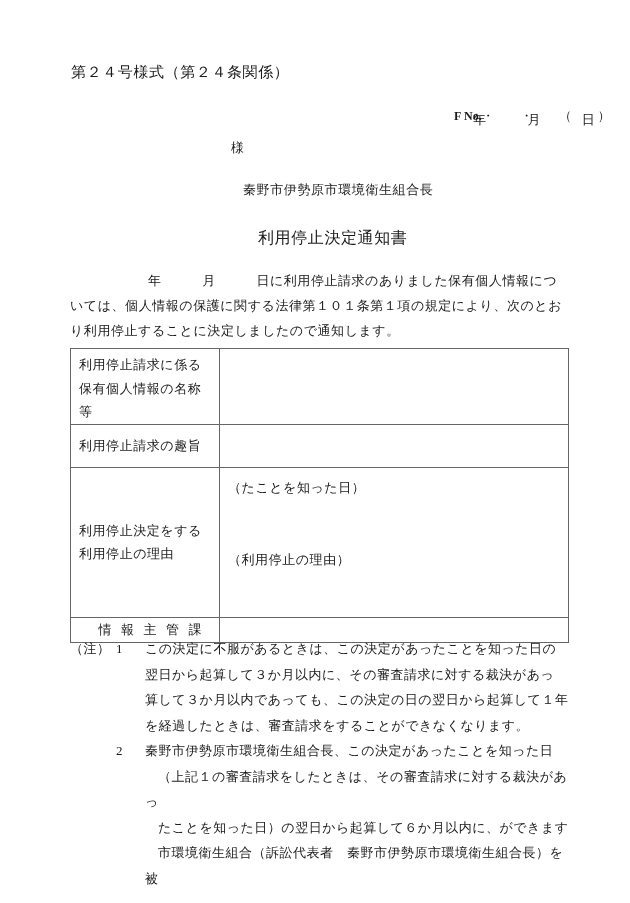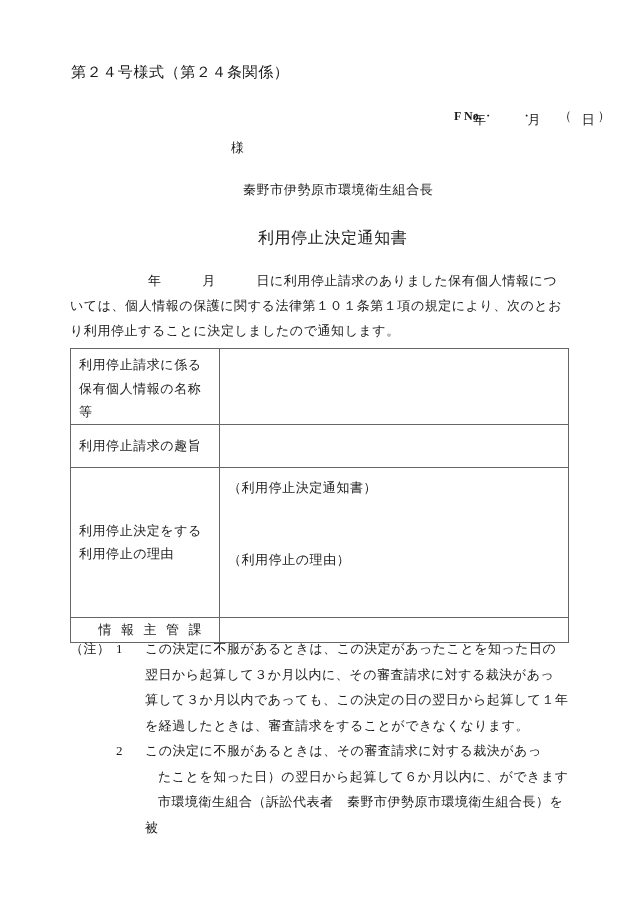--- a/index.html
+++ b/index.html
@@ -179,21 +179,21 @@
         <td class="label">利用停止請求の趣旨</td>
         <td class="value"></td>
       </tr>
       <tr class="r3">
         <td class="label">
           <span class="label-ml" style="display:block">利用停止決定をする</span>
           <span class="label-ml" style="display:block">利用停止の理由</span>
         </td>
         <td class="value">
           <span class="v-inner" style="display:block">
-            <span style="display:block">（利用停止決定通知書）</span>
+            <span style="display:block">（たことを知った日）</span>
             <span class="gap"></span>
             <span style="display:block">（利用停止の理由）</span>
           </span>
         </td>
       </tr>
       <tr class="r4">
         <td class="label">
           <span class="spread">情報主管課</span>
         </td>
         <td class="value"></td>
@@ -211,21 +211,22 @@
         <span class="hang">翌日から起算して３か月以内に、その審査請求に対する裁決があっ</span>
         <span class="hang">算して３か月以内であっても、この決定の日の翌日から起算して１年</span>
         <span class="hang">を経過したときは、審査請求をすることができなくなります。</span>
       </span>
     </div>
 
     <div class="note-row second">
       <span class="note-mark"></span>
       <span class="note-num">2</span>
       <span class="note-body">
-        <span class="hang">この決定に不服があるときは、その審査請求に対する裁決があっ</span>
+        <span class="hang">秦野市伊勢原市環境衛生組合長、この決定があったことを知った日</span>
+        <span class="hang i1">（上記１の審査請求をしたときは、その審査請求に対する裁決があっ</span>
         <span class="hang i1">たことを知った日）の翌日から起算して６か月以内に、ができます</span>
         <span class="hang i1">市環境衛生組合（訴訟代表者　秦野市伊勢原市環境衛生組合長）を被</span>
       </span>
     </div>
 
   </div>
 
 </div>
 
 </body></html>

